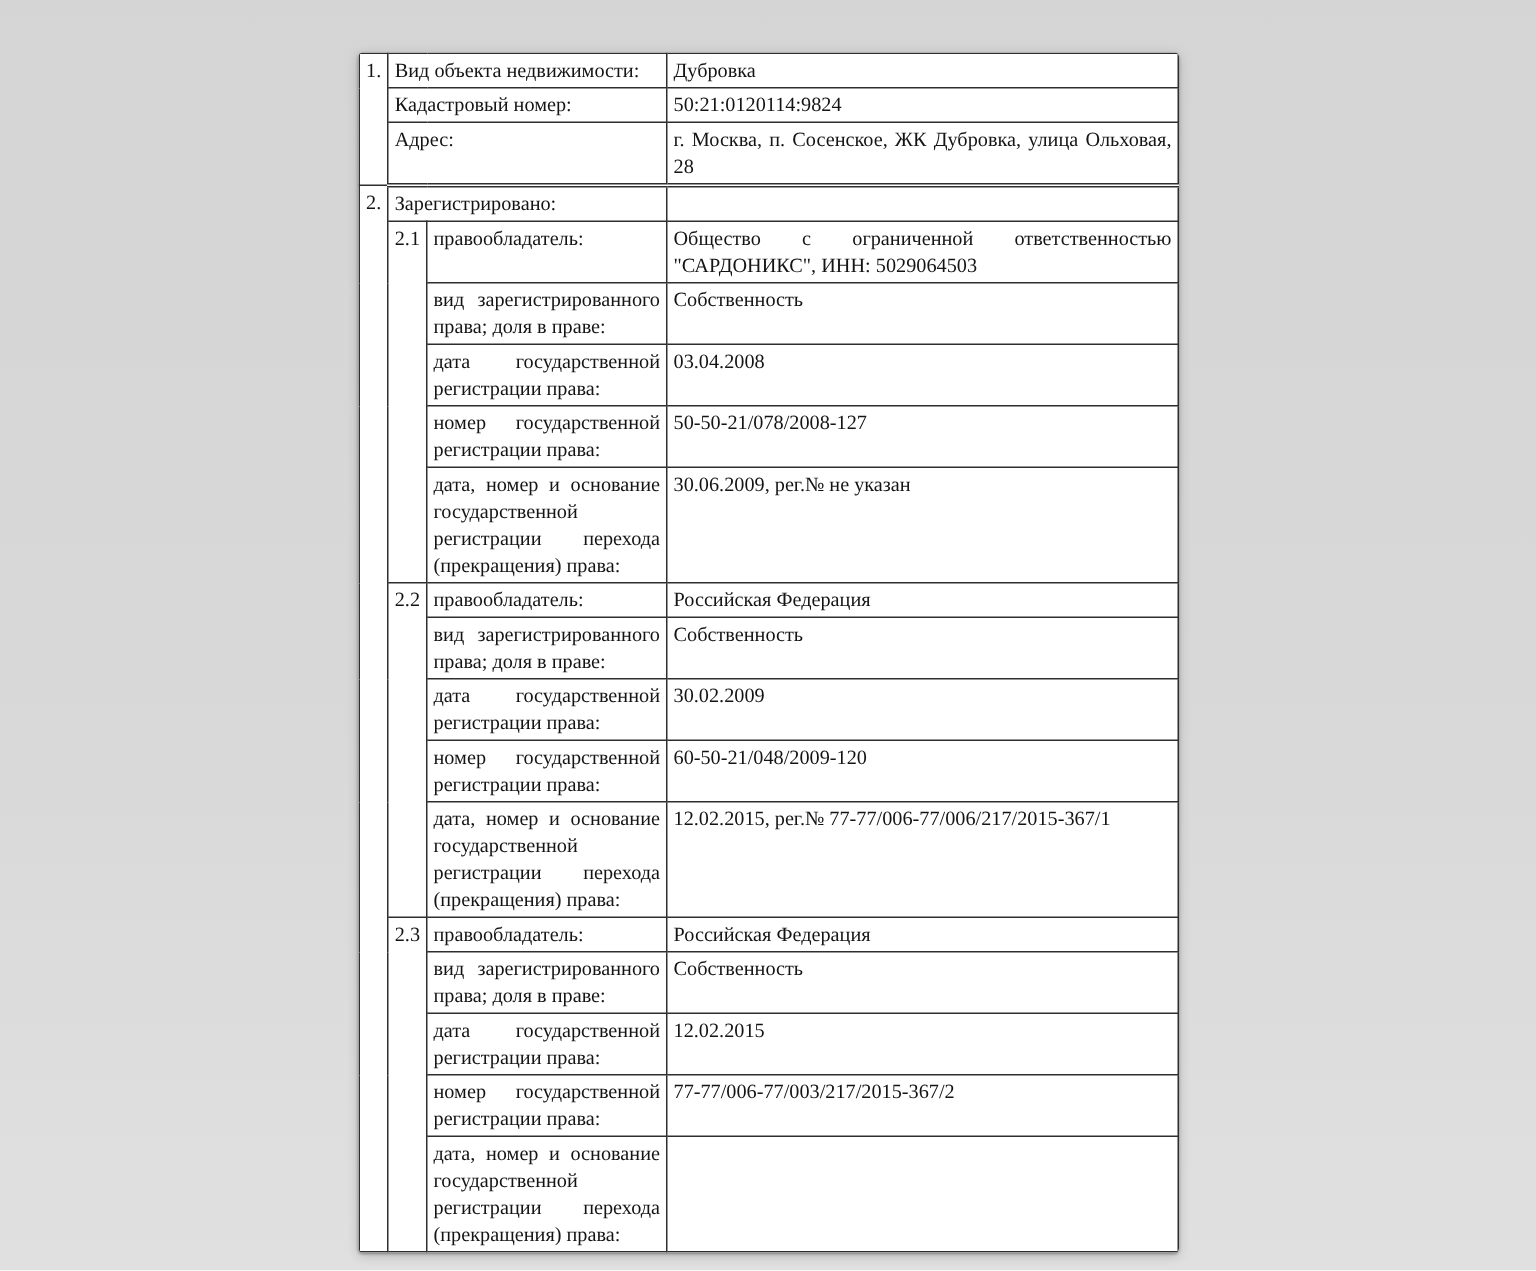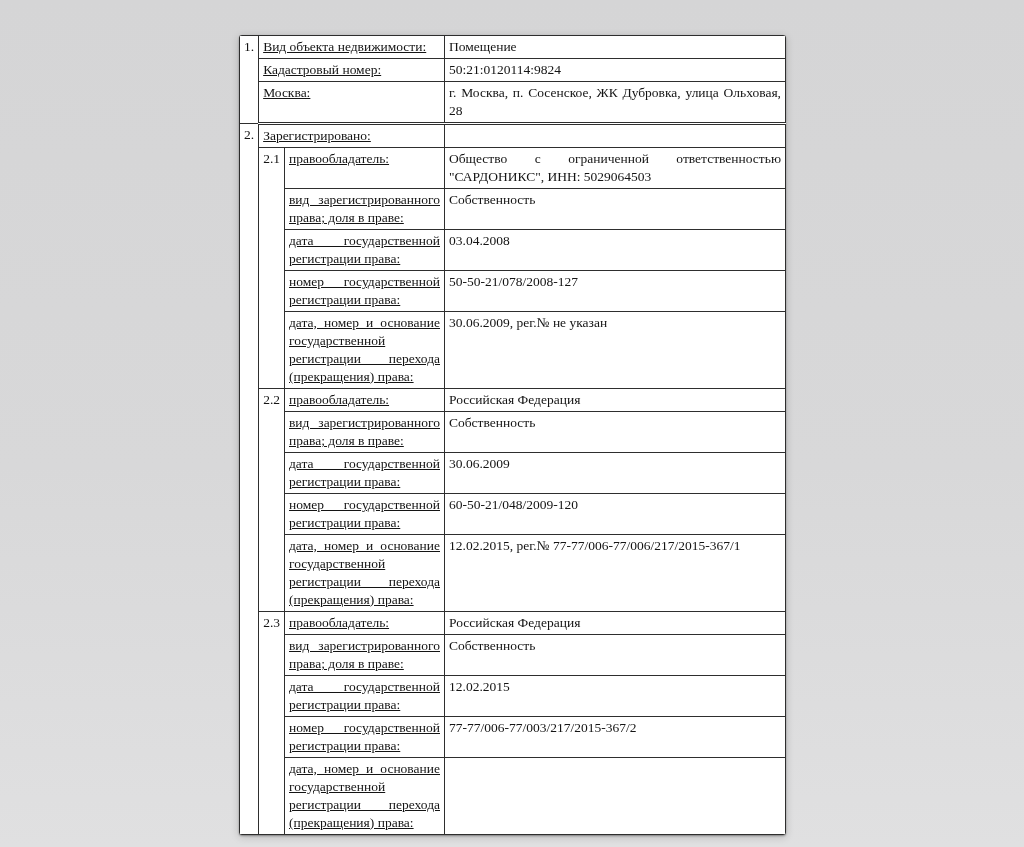--- a/index.html
+++ b/index.html
@@ -29,21 +29,21 @@
     line-height: 18px;
     color: #141414;
   }
   table.doc td {
     border: 1px solid #2e2e2e;
     vertical-align: top;
     padding: 2px 4px 2px 4px;
   }
   td.num    { padding: 1px 1px 1px 2px; }
   td.subnum { padding: 1px 1px 1px 2px; font-family: Liberation Serif, serif; }
-  td.label  { text-align: justify; text-decoration: underline; }
+  td.label  { text-align: justify; }
   td.value  { text-align: justify; }
   tr.section-break > td { border-bottom: 3px double #2e2e2e; }
   col.c-num    { width: 14px;  }
   col.c-subnum { width: 23px;  }
   col.c-label  { width: 160px; }
   col.c-value  { width: auto;  }
 </style>
 </head>
 <body>
 
@@ -54,28 +54,28 @@
         <col class="c-num">
           <col class="c-subnum">
           <col class="c-label">
           <col class="c-value">
       </colgroup>
 
       <tbody>
           <tr>
         <td class="num" rowspan="3">1.</td>
         <td class="label" colspan="2">Вид объекта недвижимости:</td>
-        <td class="value">Помещение</td>
+        <td class="value">Дубровка</td>
       </tr>
       <tr>
         <td class="label" colspan="2">Кадастровый номер:</td>
         <td class="value">50:21:0120114:9824</td>
       </tr>
       <tr class="section-break">
-        <td class="label" colspan="2">Москва:</td>
+        <td class="label" colspan="2">Адрес:</td>
         <td class="value">г. Москва, п. Сосенское, ЖК Дубровка, улица Ольховая, 28</td>
       </tr>
 
       <tr>
         <td class="num" rowspan="16">2.</td>
         <td class="label" colspan="2">Зарегистрировано:</td>
         <td class="value"></td>
       </tr>
 
       <tr>
@@ -104,21 +104,21 @@
         <td class="subnum" rowspan="5">2.2</td>
         <td class="label">правообладатель:</td>
         <td class="value">Российская Федерация</td>
       </tr>
       <tr>
         <td class="label">вид зарегистрированного права; доля в праве:</td>
         <td class="value">Собственность</td>
       </tr>
       <tr>
         <td class="label">дата государственной регистрации права:</td>
-        <td class="value">30.06.2009</td>
+        <td class="value">30.02.2009</td>
       </tr>
       <tr>
         <td class="label">номер государственной регистрации права:</td>
         <td class="value">60-50-21/048/2009-120</td>
       </tr>
       <tr>
         <td class="label">дата, номер и основание государственной регистрации перехода (прекращения) права:</td>
         <td class="value">12.02.2015, рег.№ 77-77/006-77/006/217/2015-367/1</td>
       </tr>
 

